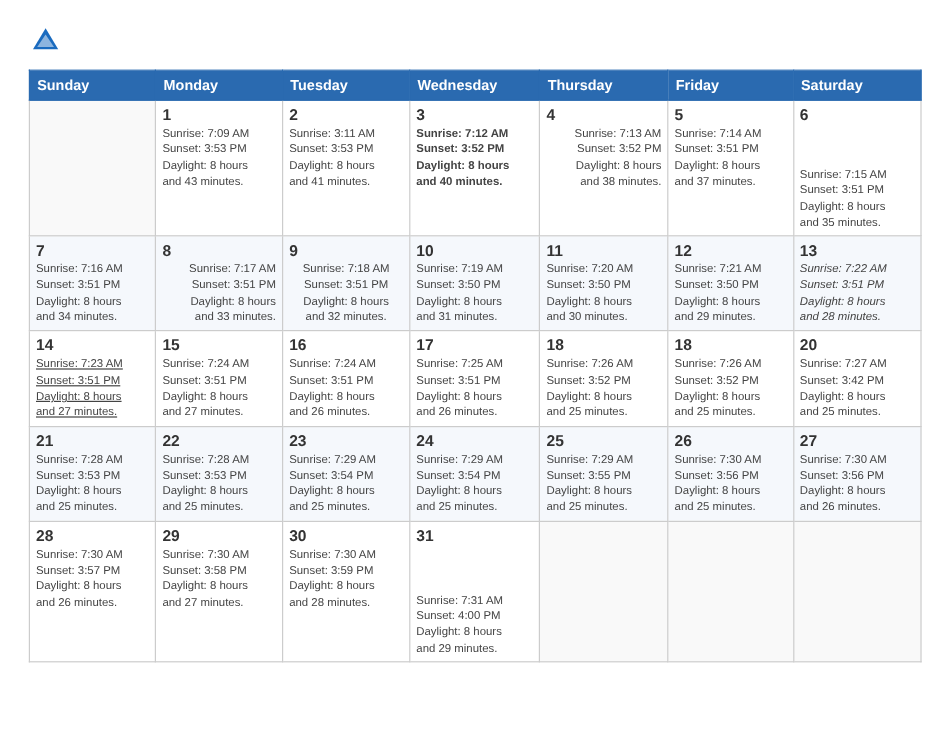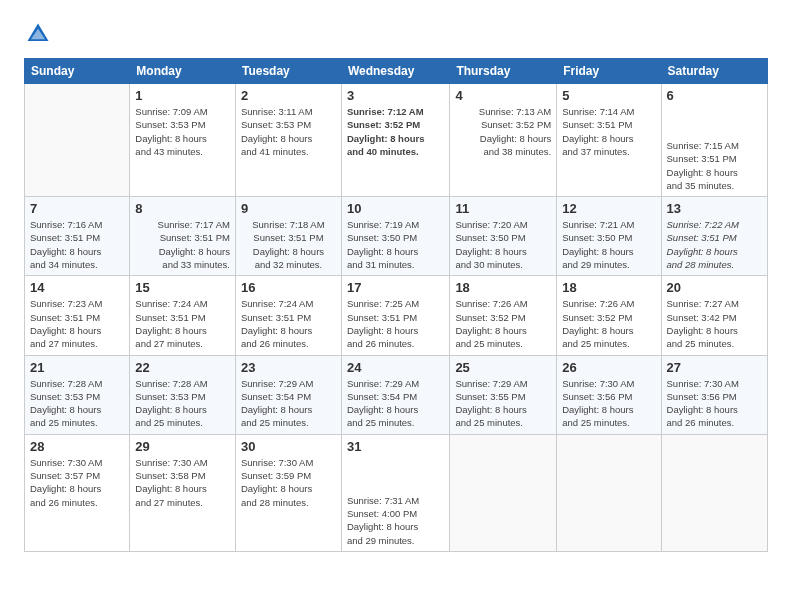--- a/index.html
+++ b/index.html
@@ -233,21 +233,21 @@
             <span class="day-number">13</span>
             <div class="day-info" style="white-space: pre-line; font-style: italic;">Sunrise: 7:22 AM
 Sunset: 3:51 PM
 Daylight: 8 hours
 and 28 minutes.</div>
           </td>
         </tr>
         <tr>
           <td>
             <span class="day-number">14</span>
-            <div class="day-info" style="white-space: pre-line;">Sunrise: 7:23 AM
+            <div class="day-info" style="white-space: pre-line; text-decoration: underline;">Sunrise: 7:23 AM
 Sunset: 3:51 PM
 Daylight: 8 hours
 and 27 minutes.</div>
           </td>
           <td>
             <span class="day-number">15</span>
             <div class="day-info" style="white-space: pre-line;">Sunrise: 7:24 AM
 Sunset: 3:51 PM
 Daylight: 8 hours
 and 27 minutes.</div>

